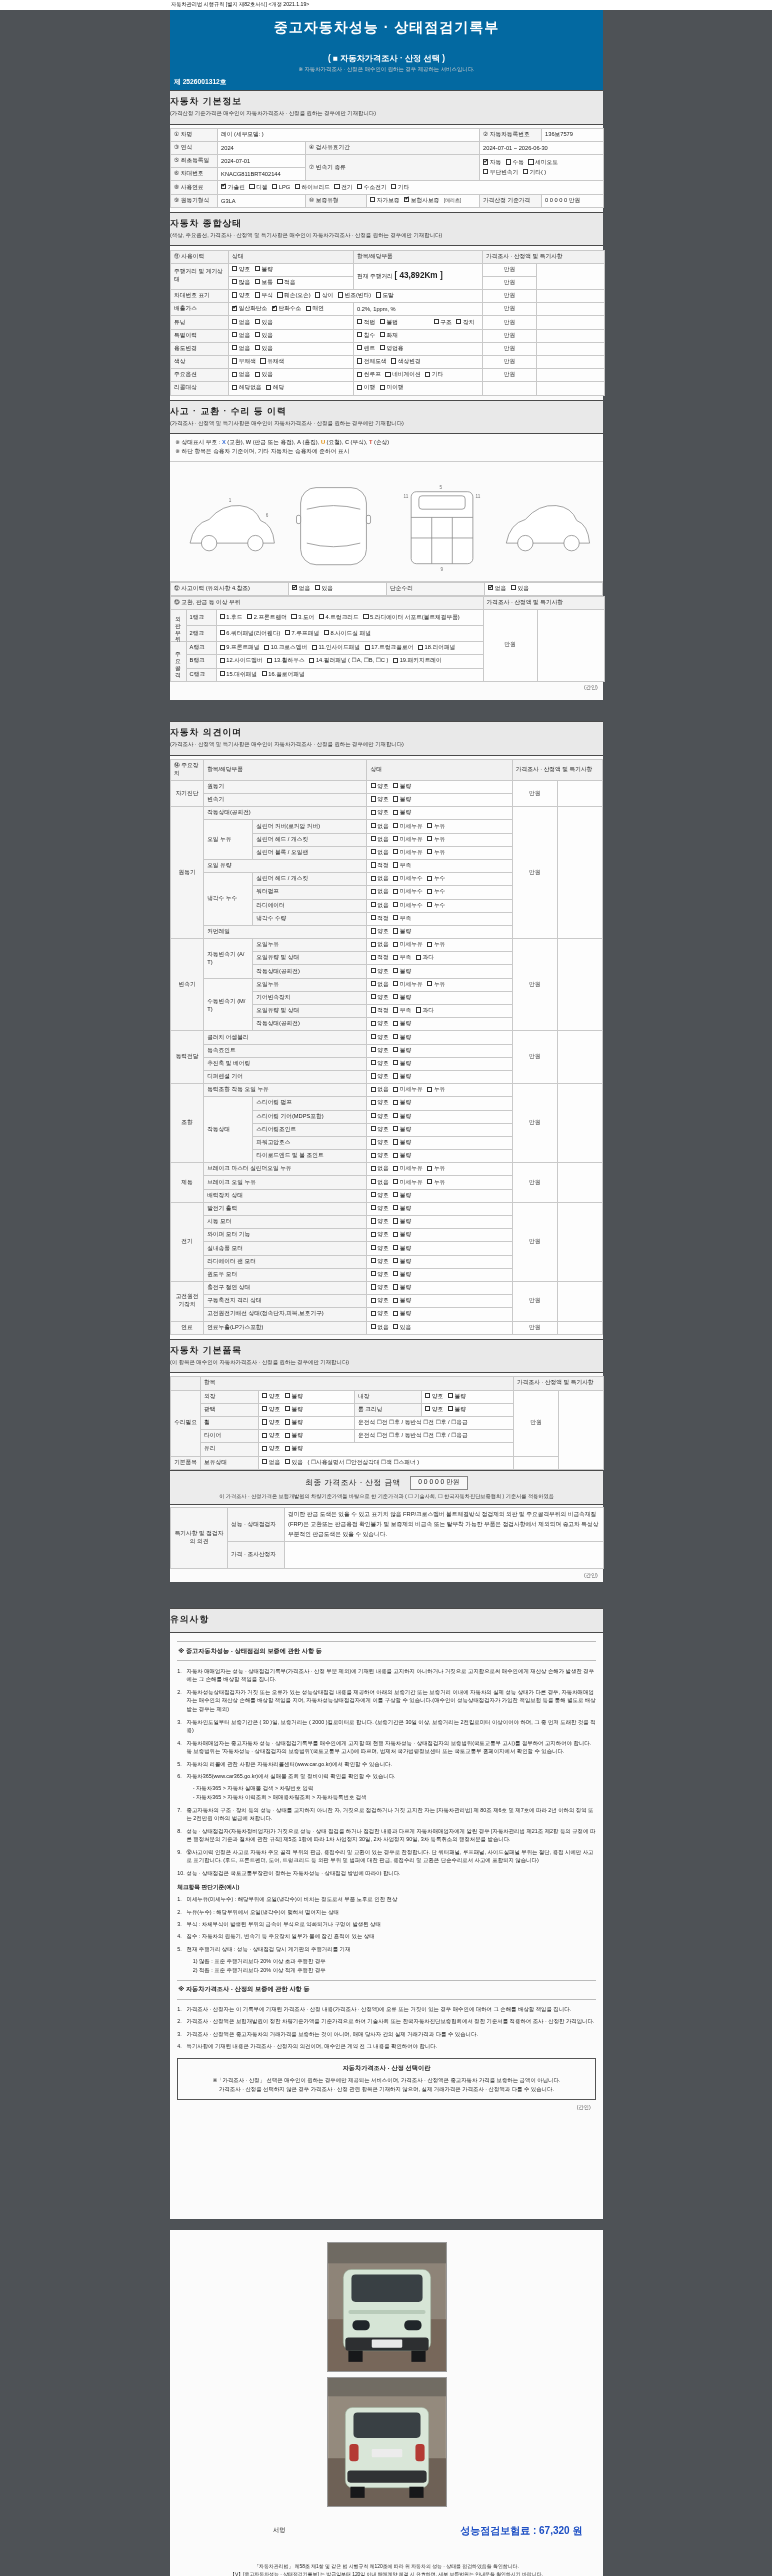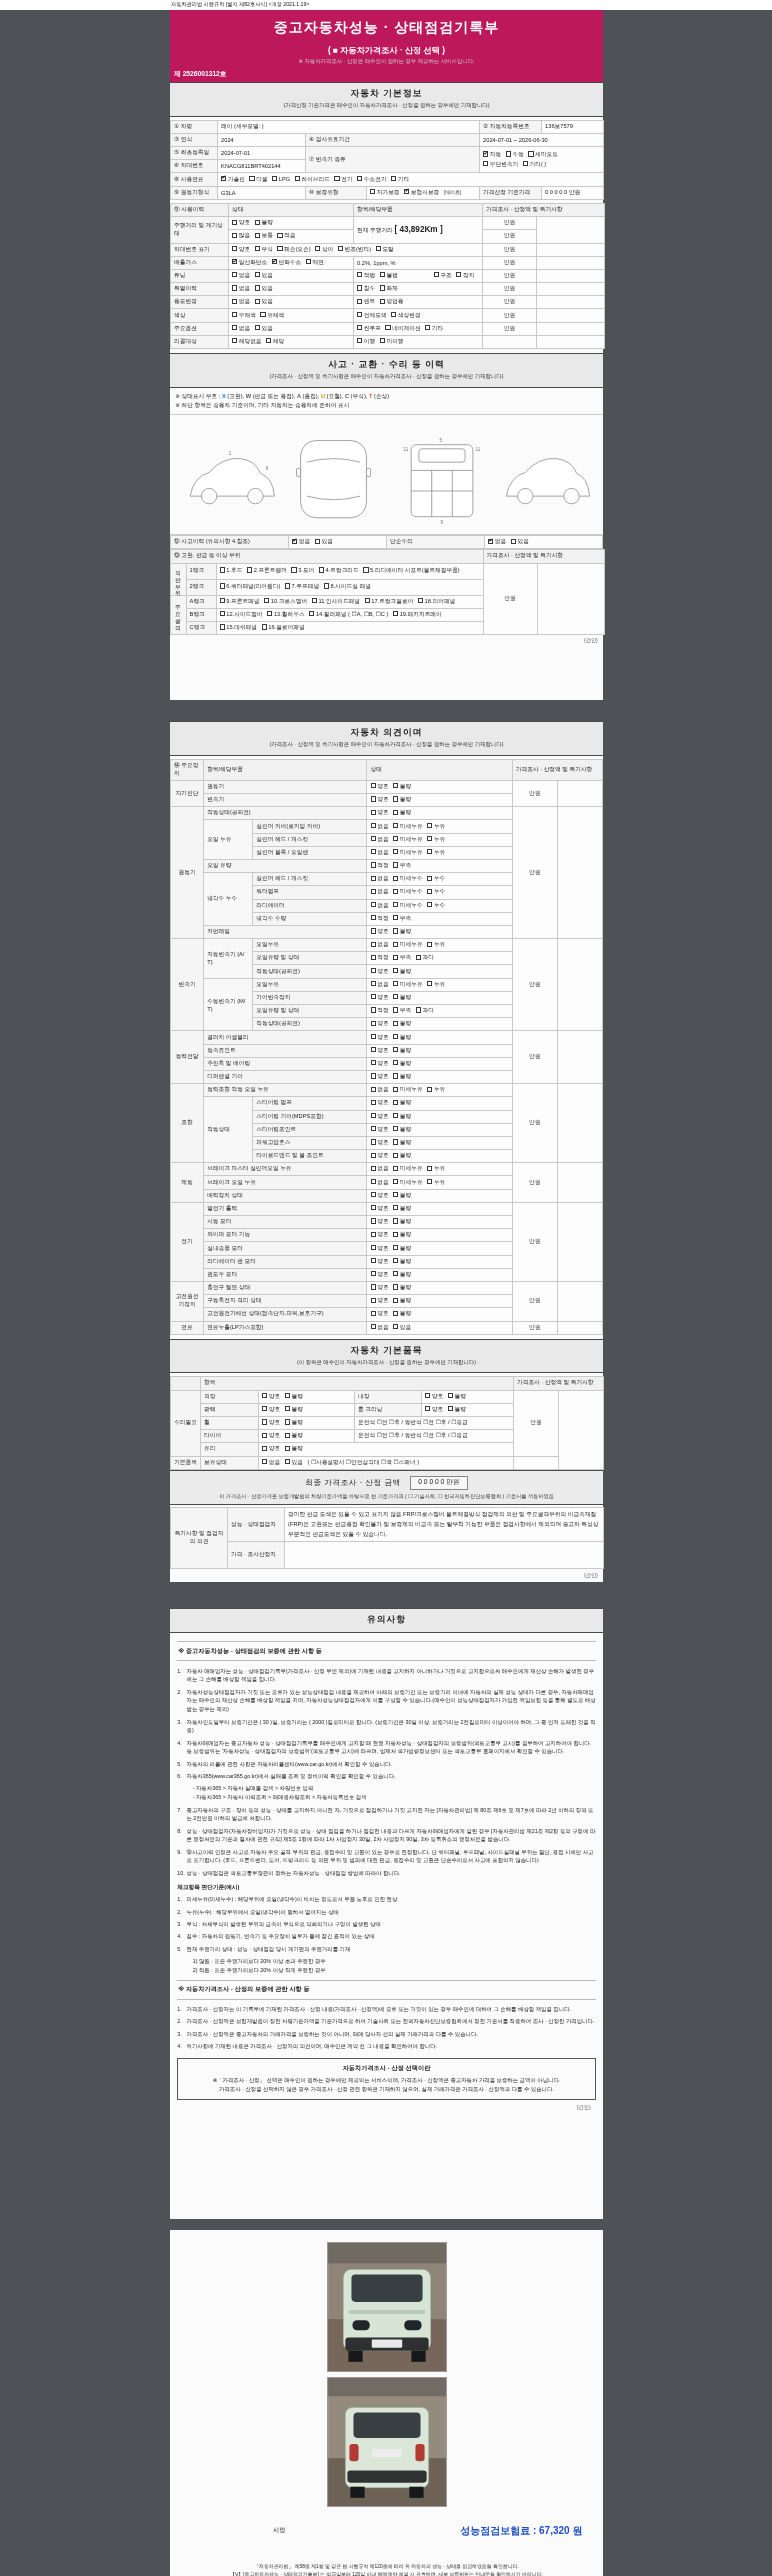--- a/index.html
+++ b/index.html
@@ -2,27 +2,27 @@
 <html style="font-size:8.2px"><head>
 <meta charset="utf-8">
 <style>
   * { box-sizing: border-box; margin:0; padding:0; }
   body { width:773px; height:2576px; overflow:hidden; background:#4e5256;
          font-family:"Liberation Sans","DejaVu Sans",sans-serif; color:#222; }
   .topstrip { background:#fff; font-size:5.2px; color:#111; padding:1px 0 1.5px 171px; }
   .page { width:433px; margin:0 auto; background:#fbfbfb; }
   .p1 { min-height:690px; } .p2 { min-height:820px; margin-top:21.6px; }
   .p3 { min-height:611px; margin-top:26px; } .p4 { min-height:387px; margin-top:11.3px; }
-  .dochead { background:#be185d; color:#fff; text-align:center; padding:9.3px 0 1px; }
+  .dochead { background:#0369a1; color:#fff; text-align:center; padding:9.3px 0 1px; }
   .dochead h1 { font-size:14px; letter-spacing:1px; font-weight:bold; }
-  .dochead .sub { font-size:8.2px; margin-top:8px; font-weight:bold; }
+  .dochead .sub { font-size:8.2px; margin-top:16px; font-weight:bold; }
   .dochead .note { font-size:5.4px; color:#c9c9c9; margin-top:2.1px; }
   .docno { text-align:left; font-size:6.7px; font-weight:bold; padding:5.2px 0 2.1px 4.1px; }
   .band { background:#e9e9e9; border-top:1.5px solid #4a4a4a; border-bottom:1px solid #4a4a4a;
-          text-align:center; padding:5.2px 0 6.2px; }
+          text-align:left; padding:5.2px 0 6.2px; }
   .band h2 { font-size:8.8px; letter-spacing:1px; }
   .band .sub { font-size:5.4px; color:#333; margin-top:2.1px; }
   table { border-collapse:collapse; width:100%; table-layout:fixed; background:#fdfdfd; }
   td, th { border:0.5px solid #c9c9c9; font-size:5.7px; padding:2.1px 3.1px; vertical-align:middle;
            word-break:break-all; }
   th { background:#f1f1f1; font-weight:normal; text-align:left; }
   .labcell, .catcell { background:#f5f5f5; }
   .catcell { text-align:center; }
   .pricecell { text-align:center; color:#333; }
   .notecell { background:#fdfdfd; }
@@ -125,20 +125,24 @@
       <td class="labcell">⑨ 원동기형식</td>
       <td>G3LA</td>
       <td class="labcell">⑩ 보증유형</td>
       <td><span><span class="opt"><span class="cb"></span>자가보증</span><span class="opt"><span class="cb on"></span>보험사보증</span></span><span class="smallnote">[메리츠]</span></td>
       <td class="labcell">가격산정 기준가격</td>
       <td>0 0 0 0 0 만원</td>
     </tr>
   </tbody>
     </table>
 
+  <div class="band" style="margin-top:4.1px">
+    <h2>자동차 종합상태</h2>
+    <div class="sub">(색상, 주요옵션, 가격조사 · 산정액 및 특기사항은 매수인이 자동차가격조사 · 산정을 원하는 경우에만 기재합니다)</div>
+  </div>
 
   <table style="margin-top:3.1px">
     <colgroup>
         <col style="width:58px">
         <col style="width:125px">
         <col style="width:129px">
         <col style="width:54px">
         <col style="width:68px">
       </colgroup>
     <tbody>

